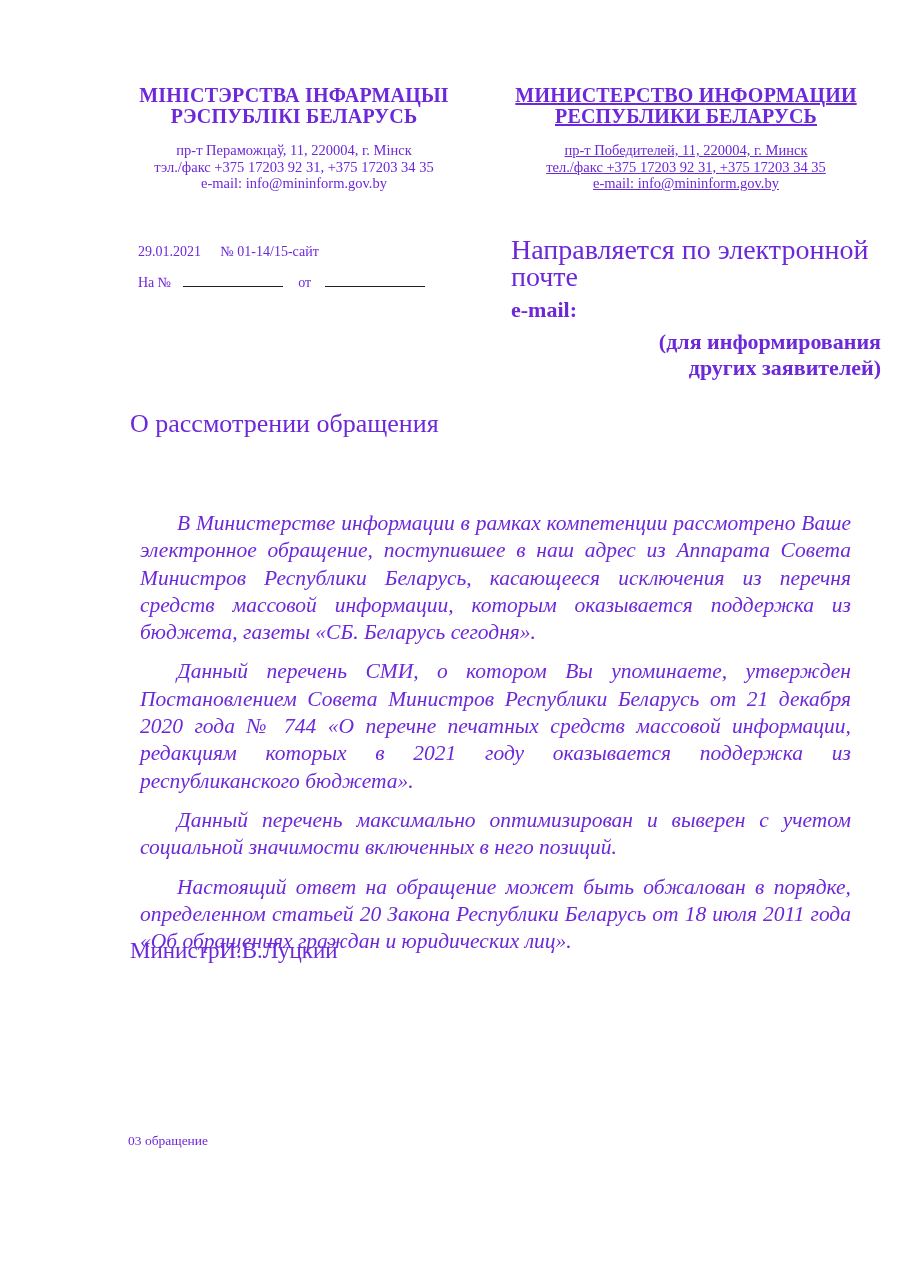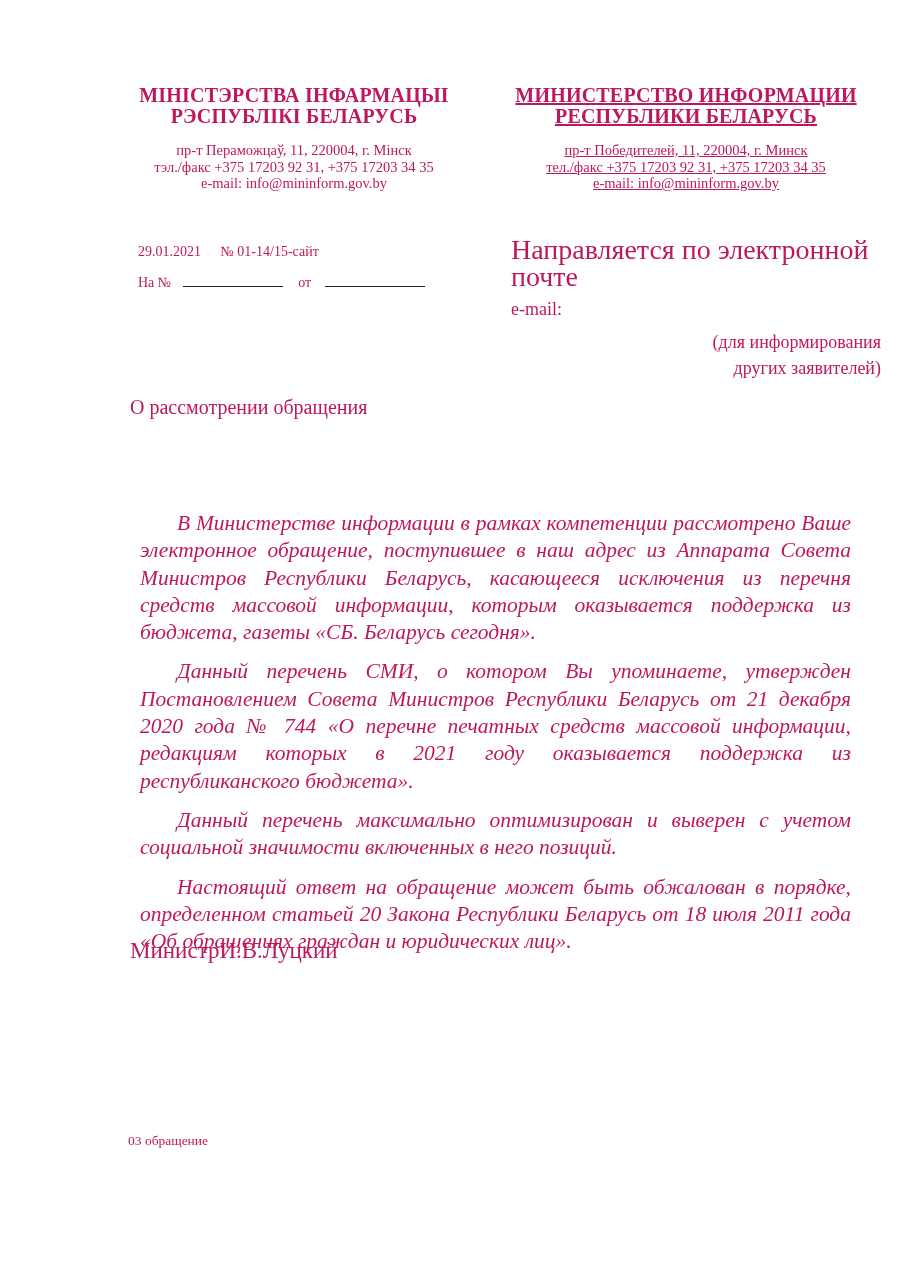--- a/index.html
+++ b/index.html
@@ -6,21 +6,21 @@
     margin: 0;
     padding: 0;
     background: #ffffff;
   }
   .page {
     position: relative;
     width: 905px;
     height: 1280px;
     background: #ffffff;
     font-family: "Liberation Serif", "DejaVu Serif", serif;
-    color: #be185d;
+    color: #6d28d9;
     overflow: hidden;
   }
   
   .letterhead {
     position: absolute;
     top: 85px;
     text-align: center;
   }
   .lh-left  { left: 120px; width: 348px; }
   .lh-right { left: 502px; width: 368px; text-decoration: underline; }
@@ -62,34 +62,35 @@
     top: 236px;
     width: 370px;
     font-size: 28px;
     line-height: 27px;
   }
   .email-block {
     position: absolute;
     left: 511px;
     top: 296px;
     width: 370px;
-    font-size: 18px;
+    font-size: 22px;
     line-height: 27px;
+    font-weight: bold;
   }
   .recipient-note {
     margin-top: 6px;
     line-height: 26px;
     text-align: right;
   }
   
   .subject {
     position: absolute;
     left: 130px;
-    top: 394px;
-    font-size: 20px;
+    top: 410px;
+    font-size: 26px;
     line-height: 27px;
   }
   
   .body-text {
     position: absolute;
     left: 128px;
     top: 498px;
     width: 735px;
     font-size: 21.5px;
     line-height: 27.3px;

